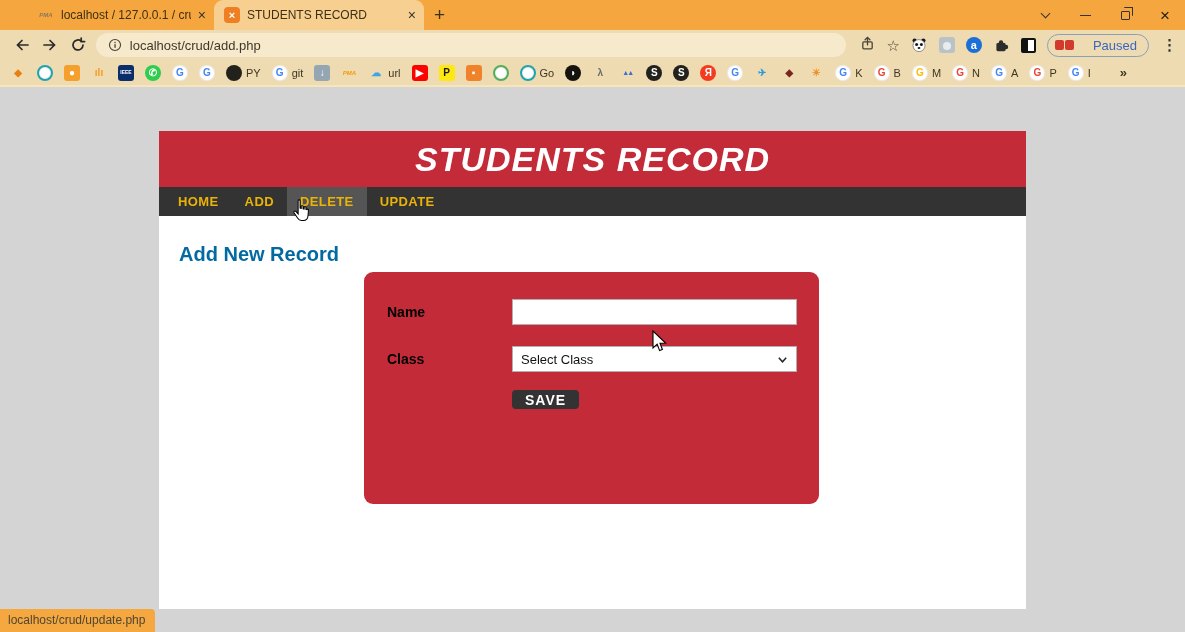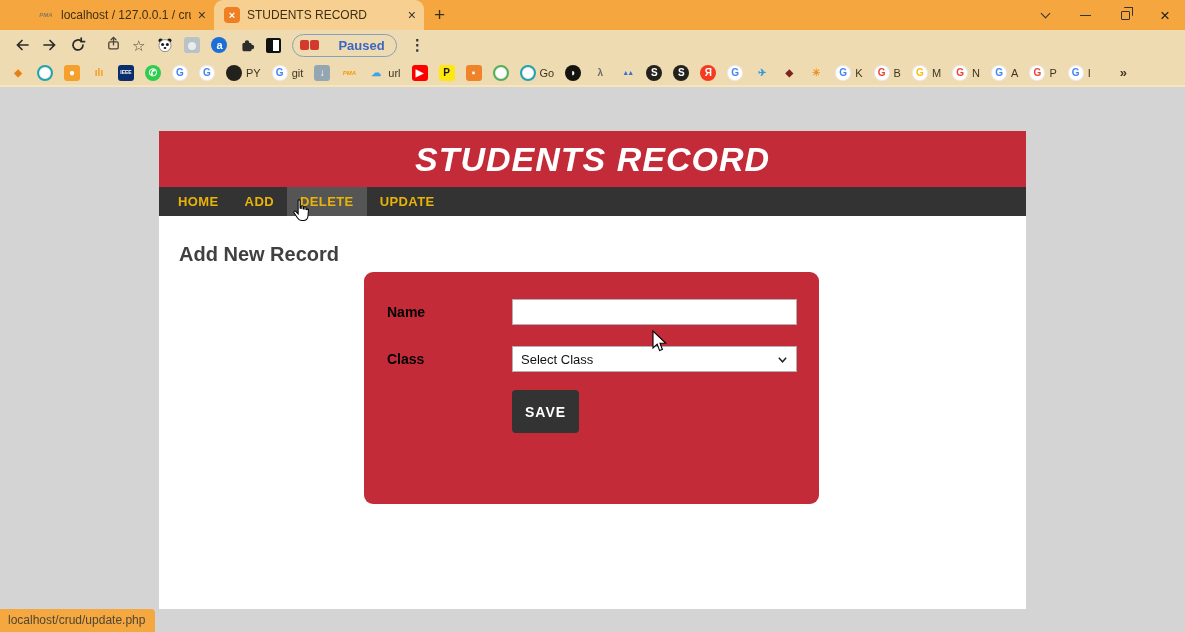--- a/index.html
+++ b/index.html
@@ -38,21 +38,21 @@
   .star-g { font-size:15px; color:#4a4436; line-height:1; }
   .ext { width:17px; height:17px; display:flex; align-items:center; justify-content:center; }
   .ext-photo { width:16px; height:16px; background:#b9c2c6; border-radius:3px; position:relative; }
   .ext-photo::after { content:""; position:absolute; left:4px; top:5px; width:8px; height:8px;
                       background:#e8ecee; border-radius:50%; }
   .ext-a { width:16px; height:16px; background:#1b6fd6; border-radius:50%; color:#fff;
            font-size:11px; font-weight:bold; display:flex; align-items:center; justify-content:center; }
   .ext-dark { width:15px; height:15px; border:2px solid #111; border-radius:2px;
               background:linear-gradient(90deg,#111 50%,#fff 50%); }
   .paused-pill { display:flex; align-items:center; gap:19px; border:1.5px solid #8aa0b8;
-                 border-radius:13px; padding:3px 11px 3px 7px;font-weight:bold; }
+                 border-radius:13px; padding:3px 11px 3px 7px; }
   .idm-badge { display:flex; gap:1px; }
   .idm-badge i { width:9px; height:10px; background:#d23a2e; border-radius:2px; display:block; }
   .paused-txt { font-size:13px; color:#3b66c4; }
   .dots { font-size:15px; font-weight:bold; color:#333; margin-left:2px; }
 
   .bookmarks { height:27px; background:#eedbb1; border-bottom:2px solid #f7e5bc;
                display:flex; align-items:center; padding:0 10px; }
   .bm-list { display:flex; align-items:center; gap:11px; }
   .bm { display:inline-flex; align-items:center; gap:4px; }
   .bm-ic { width:16px; height:16px; display:inline-flex; align-items:center; justify-content:center;
@@ -64,31 +64,31 @@
 
   
   .page { position:absolute; top:87px; left:0; width:1185px; height:545px; background:#d4d4d4; }
   .container { position:absolute; left:159px; top:44px; width:867px; height:478px; background:#ffffff; }
   .site-header { height:56px; background:#c32b39; display:flex; align-items:center; justify-content:center; }
   .site-title { color:#fff; font-size:34px; font-weight:bold; font-style:italic; letter-spacing:1px; }
   .site-nav { height:29px; background:#333333; display:flex; align-items:stretch; padding-left:6px; }
   .nav-item { color:#eab308; font-weight:bold; font-size:13px; letter-spacing:0.4px; padding:0 13px;
               display:flex; align-items:center; text-decoration:none; }
   .nav-item.hover { background:#555555; }
-  .page-heading { margin:27px 0 0 20px; font-size:20px; font-weight:bold; color:#404040; }
+  .page-heading { margin:27px 0 0 20px; font-size:20px; font-weight:bold; color:#0369a1; }
   .form-card { position:absolute; left:205px; top:141px; width:455px; height:232px;
                background:#c32b39; border-radius:9px; padding:24px 0 0 23px; }
   .form-row { display:flex; align-items:center; height:32px; margin-bottom:15px; }
   .form-label { width:125px; font-size:14px; font-weight:bold; color:#000; }
   .form-input { width:285px; height:26px; border:1px solid #b0b0b0; background:#fff;
                 font-size:13px; padding:0 7px; font-family:"Liberation Sans",sans-serif; }
   .form-select { width:285px; height:26px; border:1px solid #b0b0b0; background:#fff;
                  display:flex; align-items:center; justify-content:space-between; padding:0 8px; }
   .select-value { font-size:13px; color:#111; }
-  .save-btn { margin-left:125px; height:43px; padding:0 13px; background:#333; color:#fff;
+  .save-btn { margin-left:125px; height:19px; padding:0 13px; background:#333; color:#fff;
               border:none; border-radius:4px; font-size:14px; font-weight:bold; letter-spacing:1px;
               font-family:"Liberation Sans",sans-serif; }
   .status-bubble { position:absolute; left:0; bottom:0; background:#f4a83f; color:#4f4636;
                    font-size:12px; padding:4px 10px 5px 8px; border-top-right-radius:4px; }
 
   .cursor { position:absolute; pointer-events:none; z-index:50; }
 </style>
 </head>
 <body>
 
@@ -132,20 +132,28 @@
     <svg width="16" height="16" viewBox="0 0 16 16">
       <path d="M2 8 H12.5 M8 3.5 L12.5 8 L8 12.5" stroke="#2a2a2a" stroke-width="1.7" fill="none" stroke-linecap="round"></path>
     </svg>
   </span>
   <span class="nav-ico">
     <svg width="16" height="16" viewBox="0 0 16 16">
       <path d="M13 8 A5 5 0 1 1 11.2 4.1" stroke="#2a2a2a" stroke-width="1.7" fill="none" stroke-linecap="round"></path>
       <path d="M11.2 1 V4.6 H14.6" stroke="#2a2a2a" stroke-width="1.7" fill="none" stroke-linecap="round"></path>
     </svg>
   </span>
+  <div class="omnibox">
+    <svg width="14" height="14" viewBox="0 0 16 16">
+      <circle cx="8" cy="8" r="6.3" stroke="#4a4436" stroke-width="1.3" fill="none"></circle>
+      <rect x="7.3" y="7" width="1.5" height="4.2" fill="#4a4436"></rect>
+      <rect x="7.3" y="4.4" width="1.5" height="1.5" fill="#4a4436"></rect>
+    </svg>
+    <span class="omni-url">localhost/crud/add.php</span>
+  </div>
   <div class="tb-right">
     <span>
       <svg width="15" height="15" viewBox="0 0 16 16">
         <rect x="3" y="6.3" width="10" height="7.5" rx="1.2" stroke="#4a4436" stroke-width="1.4" fill="none"></rect>
         <path d="M8 9.5 V1.8 M5.4 4 L8 1.4 L10.6 4" stroke="#4a4436" stroke-width="1.4" fill="none" stroke-linecap="round"></path>
       </svg>
     </span>
     <span class="star-g">☆</span>
     <span class="ext">
       <svg width="16" height="16" viewBox="0 0 16 16">

